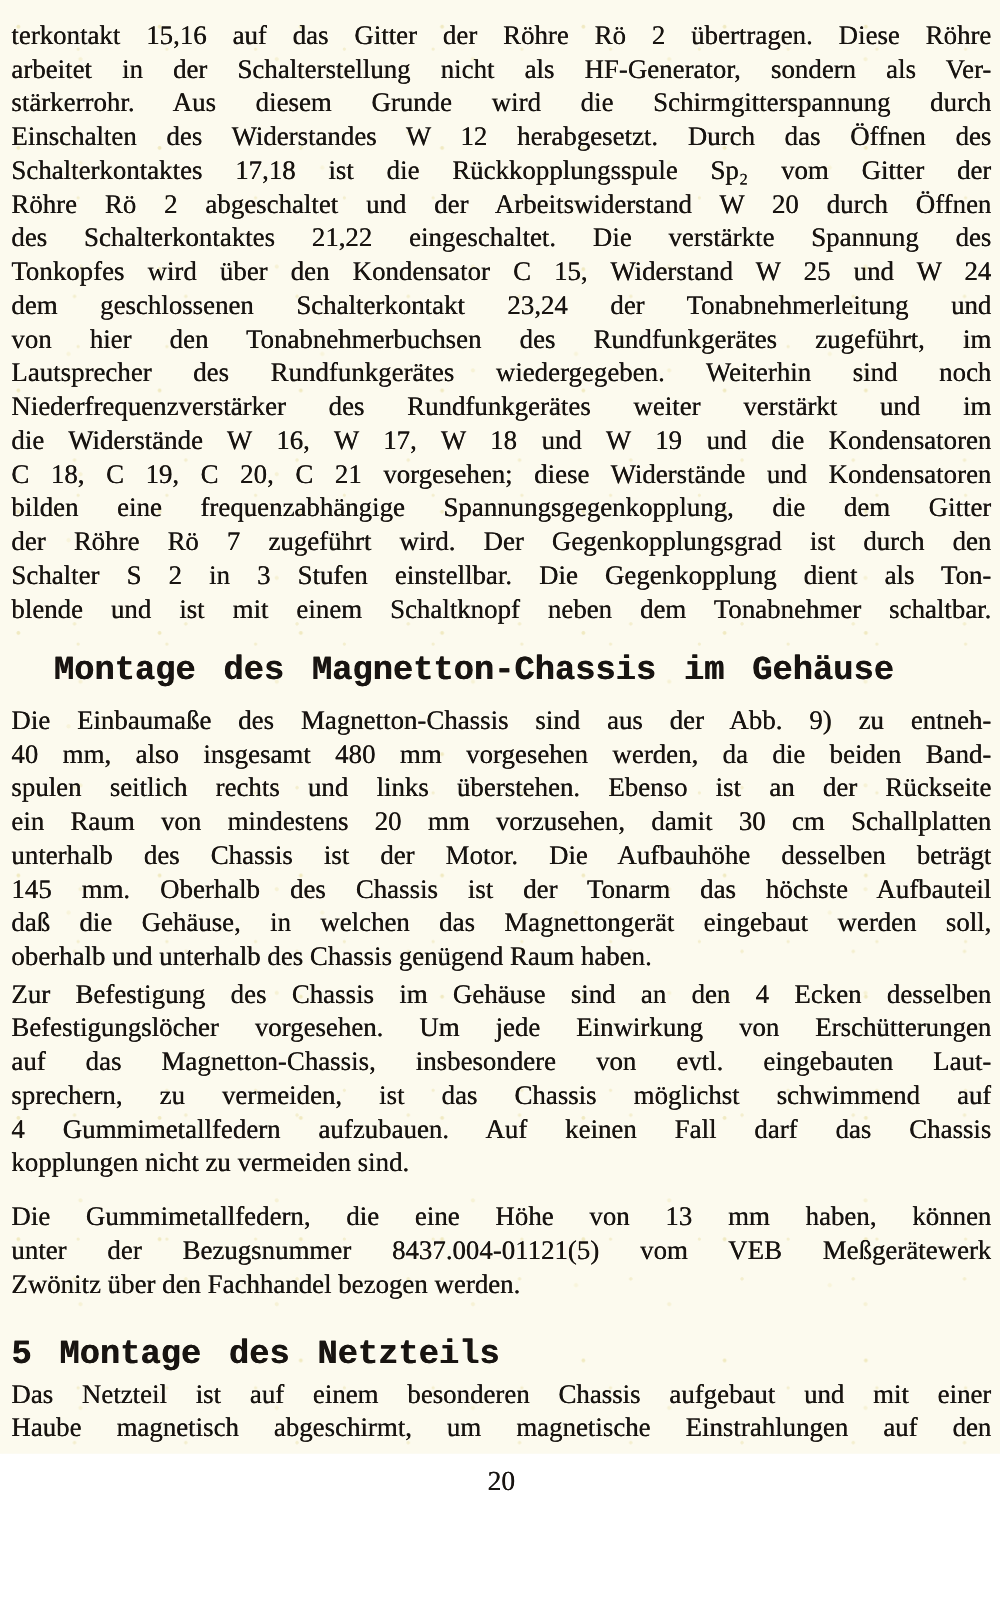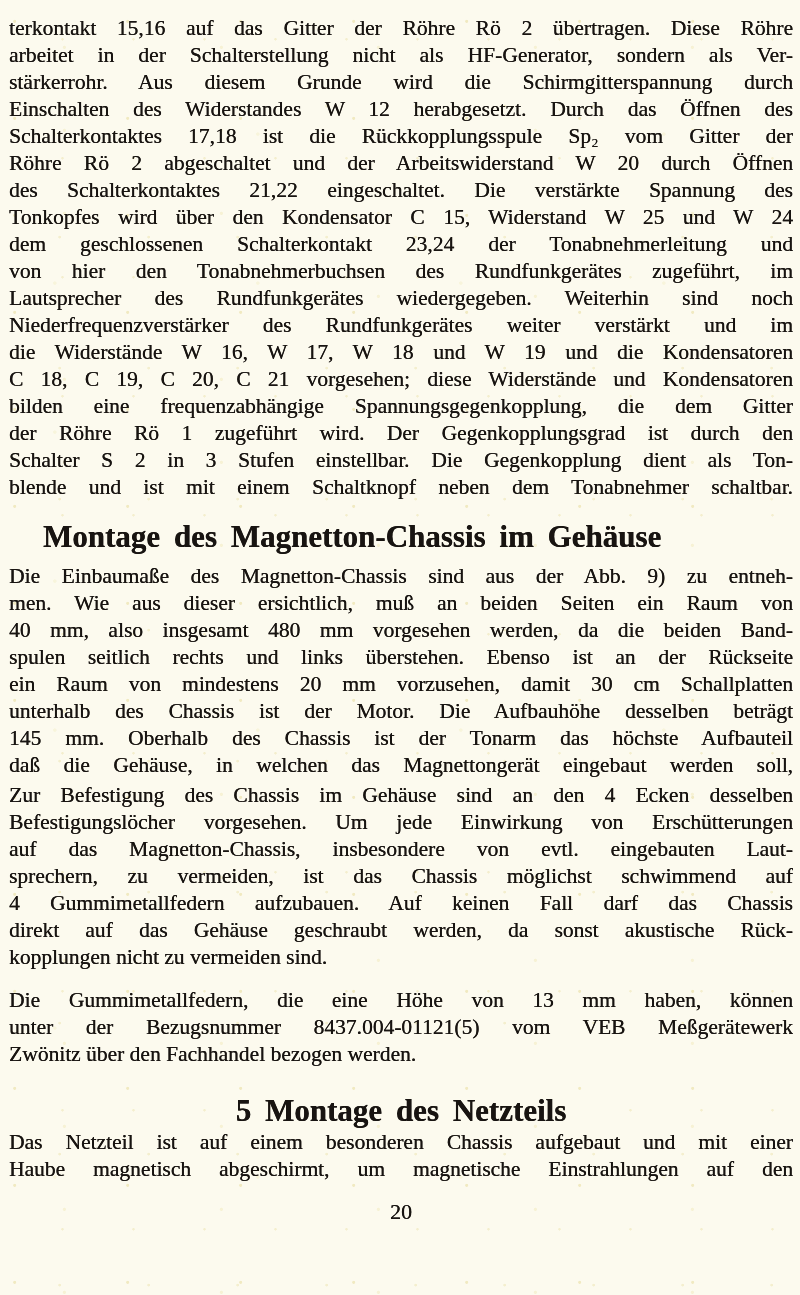--- a/index.html
+++ b/index.html
@@ -9,21 +9,21 @@
   body {
     width: 800px;
     height: 1295px;
     overflow: hidden;
     font-family: "Liberation Serif", "DejaVu Serif", serif;
     color: #181411;
   }
   .page {
     position: relative;
     width: 800px;
-    height: 1295px;
+    height: 1163px;
     box-sizing: border-box;
     padding: 15px 7px 0 9px;
     background-color: #fcfaee;
     
     background-image:
       radial-gradient(circle at 13% 22%, rgba(214,196,90,.30) 0 1.1px, transparent 1.9px),
       radial-gradient(circle at 67% 81%, rgba(214,196,90,.22) 0 1px, transparent 1.7px),
       radial-gradient(circle at 41% 57%, rgba(224,208,112,.20) 0 1.2px, transparent 2px),
       radial-gradient(circle at 88% 33%, rgba(214,196,90,.22) 0 .9px, transparent 1.6px),
       radial-gradient(circle at 27% 90%, rgba(228,214,120,.16) 0 1.3px, transparent 2.1px);
@@ -40,31 +40,31 @@
     white-space: normal;
     text-shadow: 0.25px 0 0 currentColor;
   }
   .line.last { text-align-last: left; }
   
   [data-name="paragraph-1"] .line.last,
   [data-name="paragraph-5"] .line.last { text-align-last: justify; }
 
   .heading {
     font-weight: bold;
-    font-size: 31px;
+    font-size: 27px;
     line-height: 34px;
     word-spacing: 6px;
     text-shadow: 0.3px 0 0 currentColor;
+    font-family: Liberation Mono, monospace;
   }
   [data-name="heading-montage-magnetton-chassis"] {
     margin: 19px 0 9px 34px;
   }
   [data-name="heading-montage-netzteil"] {
     margin: 26px 0 1px 0;
-    text-align: center;
   }
   [data-name="paragraph-2"] { margin-top: 0; }
   [data-name="paragraph-3"] { margin-top: 3px; }
   [data-name="paragraph-4"] { margin-top: 16px; }
 
   .page-number {
     margin-top: 15px;
     font-size: 22px;
     line-height: 27px;
     text-align: center;
@@ -85,42 +85,41 @@
         <div class="line" data-name="text-line">Röhre Rö 2 abgeschaltet und der Arbeitswiderstand W 20 durch Öffnen</div>
         <div class="line" data-name="text-line">des Schalterkontaktes 21,22 eingeschaltet. Die verstärkte Spannung des</div>
         <div class="line" data-name="text-line">Tonkopfes wird über den Kondensator C 15, Widerstand W 25 und W 24</div>
         <div class="line" data-name="text-line">dem geschlossenen Schalterkontakt 23,24 der Tonabnehmerleitung und</div>
         <div class="line" data-name="text-line">von hier den Tonabnehmerbuchsen des Rundfunkgerätes zugeführt, im</div>
         <div class="line" data-name="text-line">Lautsprecher des Rundfunkgerätes wiedergegeben. Weiterhin sind noch</div>
         <div class="line" data-name="text-line">Niederfrequenzverstärker des Rundfunkgerätes weiter verstärkt und im</div>
         <div class="line" data-name="text-line">die Widerstände W 16, W 17, W 18 und W 19 und die Kondensatoren</div>
         <div class="line" data-name="text-line">C 18, C 19, C 20, C 21 vorgesehen; diese Widerstände und Kondensatoren</div>
         <div class="line" data-name="text-line">bilden eine frequenzabhängige Spannungsgegenkopplung, die dem Gitter</div>
-        <div class="line" data-name="text-line">der Röhre Rö 1 zugeführt wird. Der Gegenkopplungsgrad ist durch den</div>
+        <div class="line" data-name="text-line">der Röhre Rö 7 zugeführt wird. Der Gegenkopplungsgrad ist durch den</div>
         <div class="line" data-name="text-line">Schalter S 2 in 3 Stufen einstellbar. Die Gegenkopplung dient als Ton-</div>
         <div class="line last" data-name="text-line">blende und ist mit einem Schaltknopf neben dem Tonabnehmer schaltbar.</div>
       </div>
       <div class="heading" data-name="heading-montage-magnetton-chassis">Montage des Magnetton-Chassis im Gehäuse</div>
       <div class="paragraph" data-name="paragraph-2">
         <div class="line" data-name="text-line">Die Einbaumaße des Magnetton-Chassis sind aus der Abb. 9) zu entneh-</div>
-        <div class="line" data-name="text-line">men. Wie aus dieser ersichtlich, muß an beiden Seiten ein Raum von</div>
         <div class="line" data-name="text-line">40 mm, also insgesamt 480 mm vorgesehen werden, da die beiden Band-</div>
         <div class="line" data-name="text-line">spulen seitlich rechts und links überstehen. Ebenso ist an der Rückseite</div>
         <div class="line" data-name="text-line">ein Raum von mindestens 20 mm vorzusehen, damit 30 cm Schallplatten</div>
         <div class="line" data-name="text-line">unterhalb des Chassis ist der Motor. Die Aufbauhöhe desselben beträgt</div>
         <div class="line" data-name="text-line">145 mm. Oberhalb des Chassis ist der Tonarm das höchste Aufbauteil</div>
         <div class="line" data-name="text-line">daß die Gehäuse, in welchen das Magnettongerät eingebaut werden soll,</div>
+        <div class="line last" data-name="text-line">oberhalb und unterhalb des Chassis genügend Raum haben.</div>
       </div>
       <div class="paragraph" data-name="paragraph-3">
         <div class="line" data-name="text-line">Zur Befestigung des Chassis im Gehäuse sind an den 4 Ecken desselben</div>
         <div class="line" data-name="text-line">Befestigungslöcher vorgesehen. Um jede Einwirkung von Erschütterungen</div>
         <div class="line" data-name="text-line">auf das Magnetton-Chassis, insbesondere von evtl. eingebauten Laut-</div>
         <div class="line" data-name="text-line">sprechern, zu vermeiden, ist das Chassis möglichst schwimmend auf</div>
         <div class="line" data-name="text-line">4 Gummimetallfedern aufzubauen. Auf keinen Fall darf das Chassis</div>
-        <div class="line" data-name="text-line">direkt auf das Gehäuse geschraubt werden, da sonst akustische Rück-</div>
         <div class="line last" data-name="text-line">kopplungen nicht zu vermeiden sind.</div>
       </div>
       <div class="paragraph" data-name="paragraph-4">
         <div class="line" data-name="text-line">Die Gummimetallfedern, die eine Höhe von 13 mm haben, können</div>
         <div class="line" data-name="text-line">unter der Bezugsnummer 8437.004-01121(5) vom VEB Meßgerätewerk</div>
         <div class="line last" data-name="text-line">Zwönitz über den Fachhandel bezogen werden.</div>
       </div>
       <div class="heading" data-name="heading-montage-netzteil">5 Montage des Netzteils</div>
       <div class="paragraph" data-name="paragraph-5">
         <div class="line" data-name="text-line">Das Netzteil ist auf einem besonderen Chassis aufgebaut und mit einer</div>

